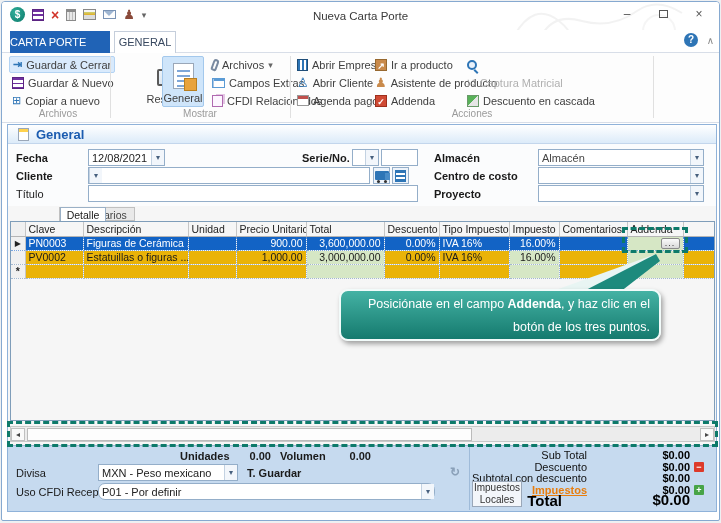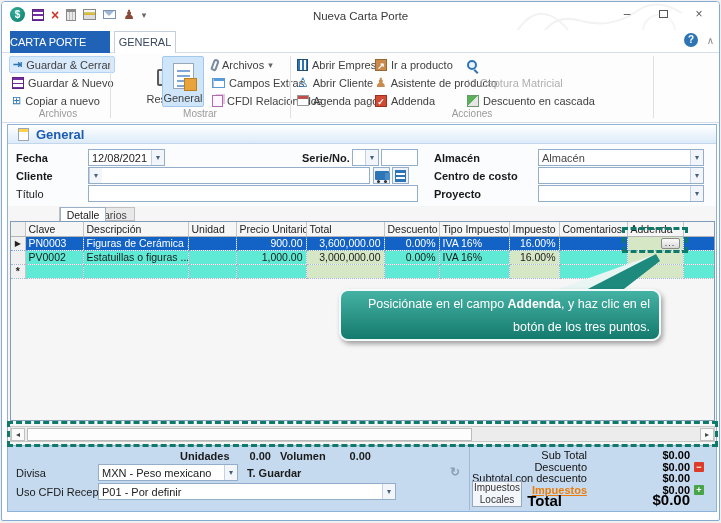--- a/index.html
+++ b/index.html
@@ -83,21 +83,21 @@
   .field .dd { width:13px; height:100%; border-left:1px solid #c3d2e2; background:#f2f6fb; color:#47607e; font-size:8px; text-align:center; line-height:15px; }
   .sbtn { position:absolute; width:17px; height:17px; border:1px solid #94aec9; background:#eef4fb; display:flex; align-items:center; justify-content:center; }
 
   
   .dtab { position:absolute; top:205px; height:14px; font-size:10.5px; text-align:center; line-height:14px; }
   .dtab.active { background:#fff; border:1px solid #9ab0c6; border-bottom:none; color:#1a1a1a; z-index:2; }
   .dtab.idle { background:#e9e9e9; border:1px solid #c0c0c0; color:#444; }
   .gridbox { position:absolute; left:8px; top:219px; width:705px; height:200px; border:1px solid #7f9db9; background:#f6f6f6; overflow:hidden; }
   table.grid { border-collapse:collapse; table-layout:fixed; width:703px; font-size:10.5px; }
   .grid th { height:14px; background:#f6f6f6; border-right:1px solid #c6c6c6; border-bottom:1px solid #b5b5b5; font-weight:normal; color:#222; text-align:left; padding:0 3px; overflow:hidden; white-space:nowrap; }
-  .grid td { height:14px; border-right:1px dotted #9cb6d8; border-bottom:1px dotted #a3b8d0; padding:0 3px; background:#5eead4; color:#1a1a1a; overflow:hidden; white-space:nowrap; }
+  .grid td { height:14px; border-right:1px dotted #9cb6d8; border-bottom:1px dotted #a3b8d0; padding:0 3px; background:#eab308; color:#1a1a1a; overflow:hidden; white-space:nowrap; }
   .grid td.rowsel, .grid th.rowsel { background:#f0f0f0; border-right:1px solid #c6c6c6; text-align:center; padding:0; color:#222; }
   .grid td.num { text-align:right; }
   .grid td.green { background:#d6e7c5; }
   .grid tr.selected td { background:#1263c5; color:#fff; border-bottom:1px dotted #7aa6e0; border-right:1px dotted #5e93d6; }
   .grid tr.selected td.rowsel { background:#f0f0f0; color:#222; border-right:1px solid #c6c6c6; }
   .grid tr.selected td.green { background:#d6e7c5; color:#1a1a1a; }
   .dots-btn { float:right; width:19px; height:11px; margin-top:1px; border:1px solid #8a8a8a; border-radius:2px; background:linear-gradient(#fbfbfb,#d8d8d8); color:#333; font-size:9px; line-height:8px; text-align:center; letter-spacing:1px; }
 
   
   .hl-dash { position:absolute; border:3px dashed #0d7a6a; background:transparent; z-index:5; }
@@ -402,21 +402,21 @@
 
   <span class="flabel abs" style="left:14px; top:465px;">Divisa</span>
   <div class="field abs" style="left:96px; top:462px; width:140px;">
     <span class="val">MXN - Peso mexicano</span>
     <span class="dd">▾</span>
   </div>
   <span class="flabel b abs" style="left:245px; top:465px;">T. Guardar</span>
   <span class="ic ic-refresh abs" style="left:448px; top:463px;">↻</span>
 
   <span class="flabel abs" style="left:14px; top:484px;">Uso CFDi Receptor</span>
-  <div class="field abs" style="left:96px; top:481px; width:298px;">
+  <div class="field abs" style="left:96px; top:481px; width:337px;border-radius:7px;">
     <span class="val">P01 - Por definir</span>
     <span class="dd">▾</span>
   </div>
 
   <div class="fdivider"></div>
   <div id="totals">
       <span class="tot-label" style="left: 420px; top: 447px; width: 165px;">Sub Total</span>
       <span class="tot-value" style="left: 608px; top: 447px; width: 80px;">$0.00</span>
       <span class="tot-label" style="left: 420px; top: 458.5px; width: 165px;">Descuento</span>
       <span class="tot-value" style="left: 608px; top: 458.5px; width: 80px;">$0.00</span>

